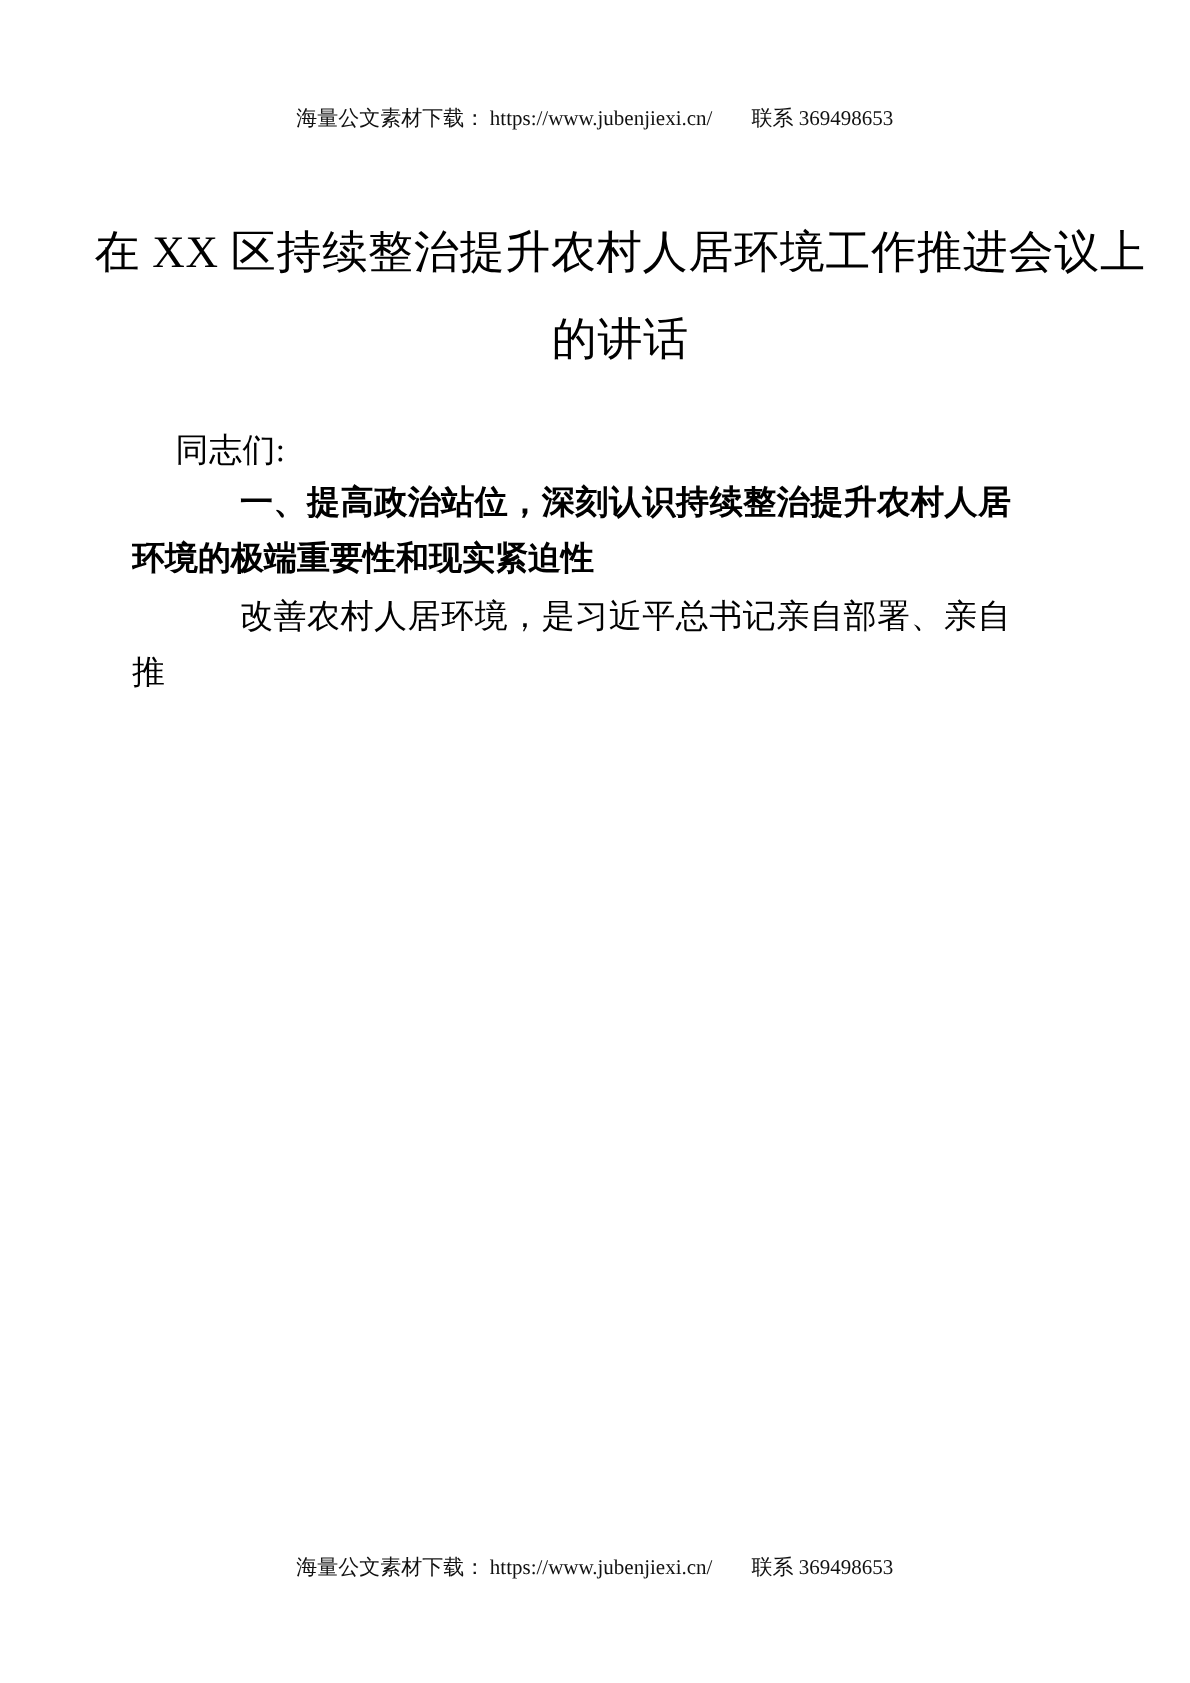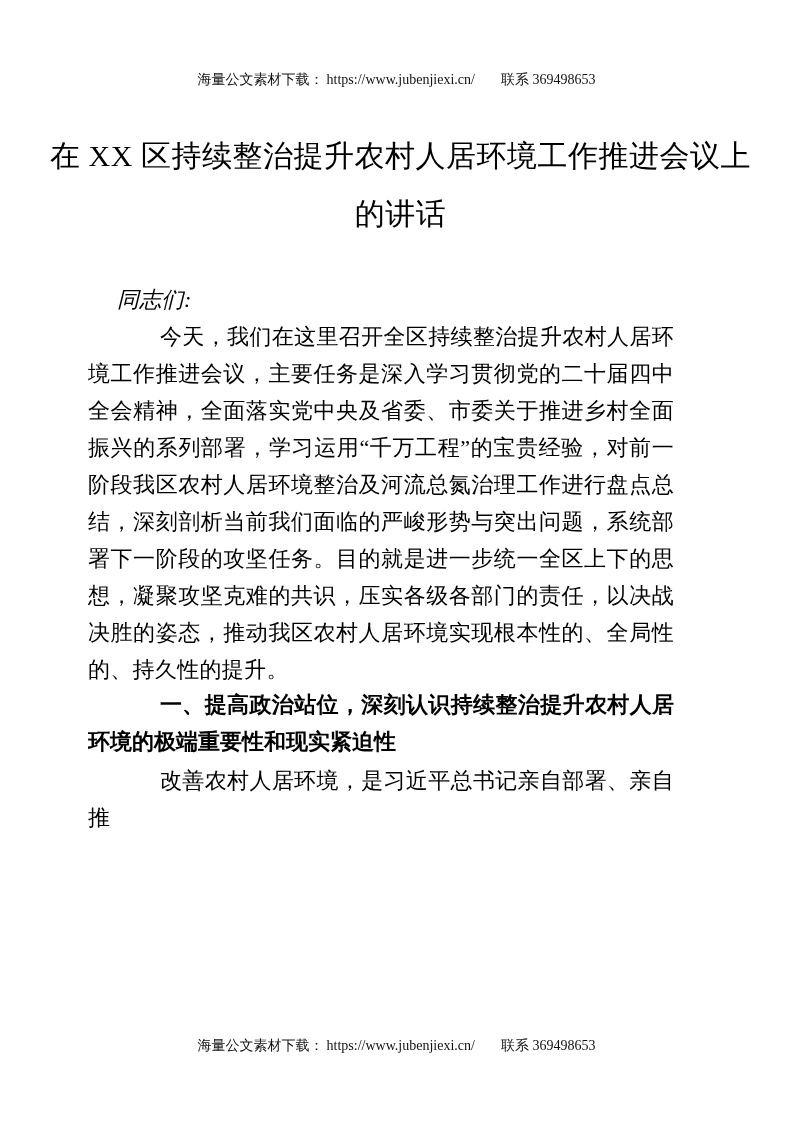--- a/index.html
+++ b/index.html
@@ -30,21 +30,21 @@
   }
   .page-header { top: 70px; }
   .page-footer { top: 1036px; }
   .hf-url { margin-left: 3px; }
   .hf-contact { margin-left: 26px; }
   .doc-title {
     position: absolute;
     top: 123px;
     left: 40px;
     width: 713px;
-    margin: 4px;
+    margin: 17px;
     text-align: center;
     font-size: 30px;
     line-height: 58px;
     font-weight: normal;
     letter-spacing: 0.5px;
   }
   .doc-body {
     position: absolute;
     top: 281px;
     left: 88px;
@@ -55,21 +55,20 @@
     line-height: 37px;
     text-align: justify;
     letter-spacing: 0.3px;
   }
   .doc-body p {
     margin: 0;
     padding: 0;
   }
   .salutation {
     text-indent: 29px;
-    font-style: italic;
   }
   .para {
     text-indent: 72px;
   }
   .section-heading {
     font-family: Liberation Mono, monospace;
     font-weight: bold;
     letter-spacing: 0;
   }
 </style>
@@ -79,21 +78,20 @@
 <div class="page">
 
   <div class="page-header">
     <span>海量公文素材下载：</span><span class="hf-url">https://www.jubenjiexi.cn/</span><span class="hf-contact">联系 369498653</span>
   </div>
 
   <h1 class="doc-title">在 XX 区持续整治提升农村人居环境工作推进会议上的讲话</h1>
 
   <div class="doc-body">
     <p class="salutation">同志们:</p>
-    <p class="para">今天，我们在这里召开全区持续整治提升农村人居环境工作推进会议，主要任务是深入学习贯彻党的二十届四中全会精神，全面落实党中央及省委、市委关于推进乡村全面振兴的系列部署，学习运用“千万工程”的宝贵经验，对前一阶段我区农村人居环境整治及河流总氮治理工作进行盘点总结，深刻剖析当前我们面临的严峻形势与突出问题，系统部署下一阶段的攻坚任务。目的就是进一步统一全区上下的思想，凝聚攻坚克难的共识，压实各级各部门的责任，以决战决胜的姿态，推动我区农村人居环境实现根本性的、全局性的、持久性的提升。</p>
     <p class="para section-heading">一、提高政治站位，深刻认识持续整治提升农村人居环境的极端重要性和现实紧迫性</p>
     <p class="para">改善农村人居环境，是习近平总书记亲自部署、亲自推</p>
   </div>
 
   <div class="page-footer">
     <span>海量公文素材下载：</span><span class="hf-url">https://www.jubenjiexi.cn/</span><span class="hf-contact">联系 369498653</span>
   </div>
 
 </div>
 

